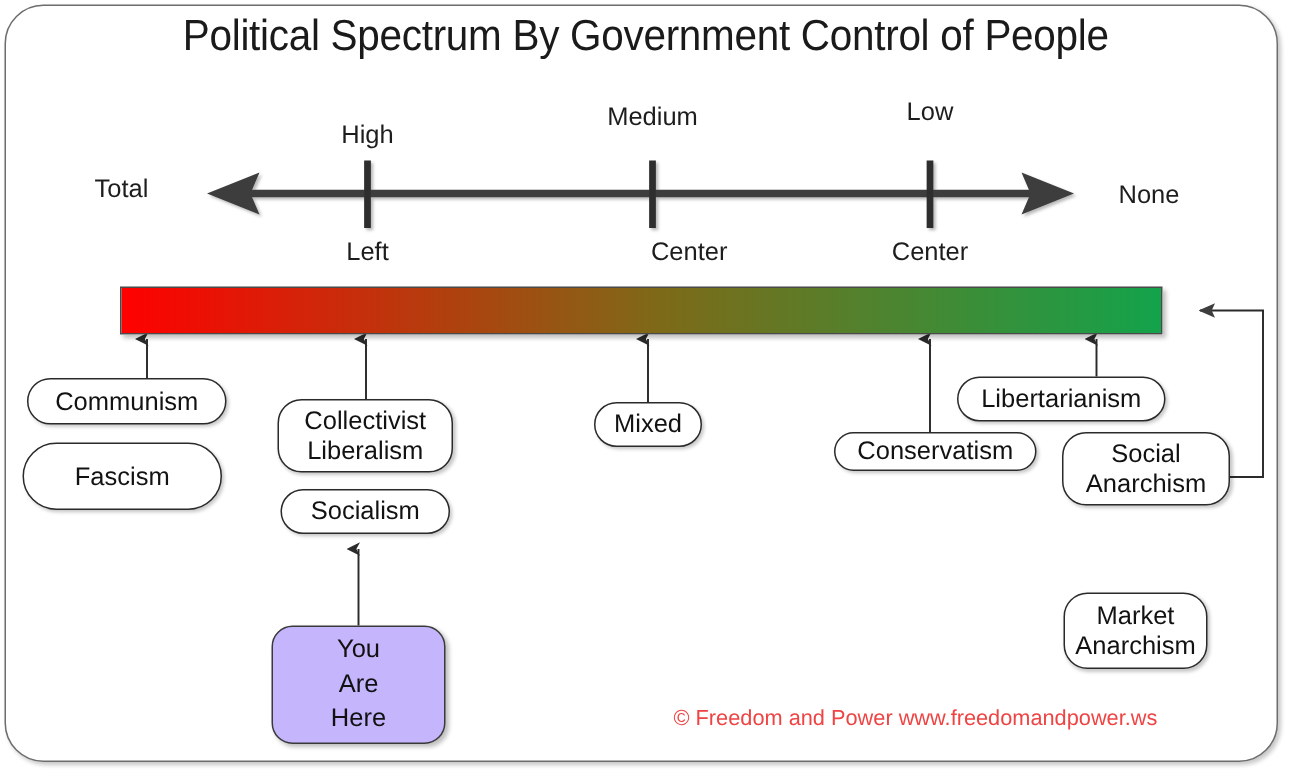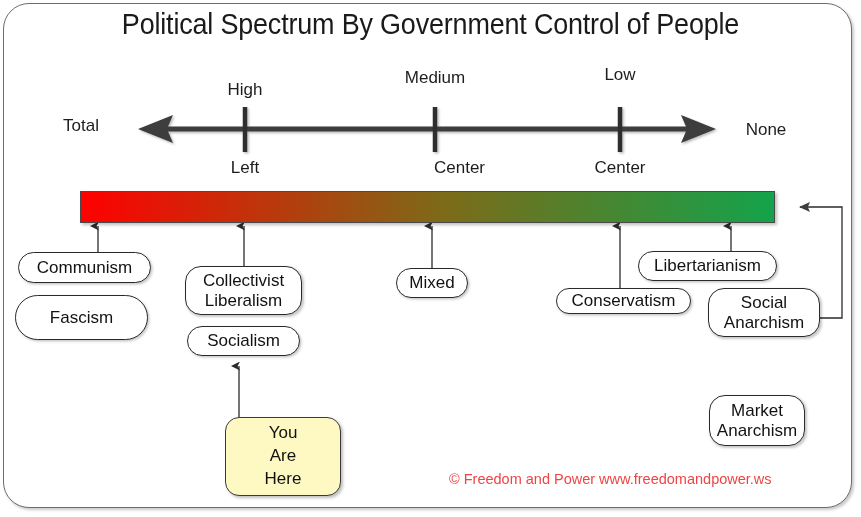--- a/index.html
+++ b/index.html
@@ -195,21 +195,21 @@
   <div class="pill" style="left:556px; top:288px; width:135px; height:26px;">Conservatism</div>
 
   <div class="pill" style="left:638px; top:251px; width:139px; height:30px;">Libertarianism</div>
 
   <div class="pill round-rect" style="left:708px; top:288px; width:112px; height:49px;">Social
 Anarchism</div>
 
   <div class="pill round-rect" style="left:709px; top:364px; width:96px; height:51px;margin-top:31px;">Market
 Anarchism</div>
 
-  <div id="you-are-here" style="background: #fef9c3; margin-left: 44px;">
+  <div id="you-are-here" style="background: #c4b5fd;">
     <span>You</span>
     <span>Are</span>
     <span>Here</span>
   </div>
 
   <div id="copyright">© Freedom and Power www.freedomandpower.ws</div>
 
 </div>
 
 </body></html>

